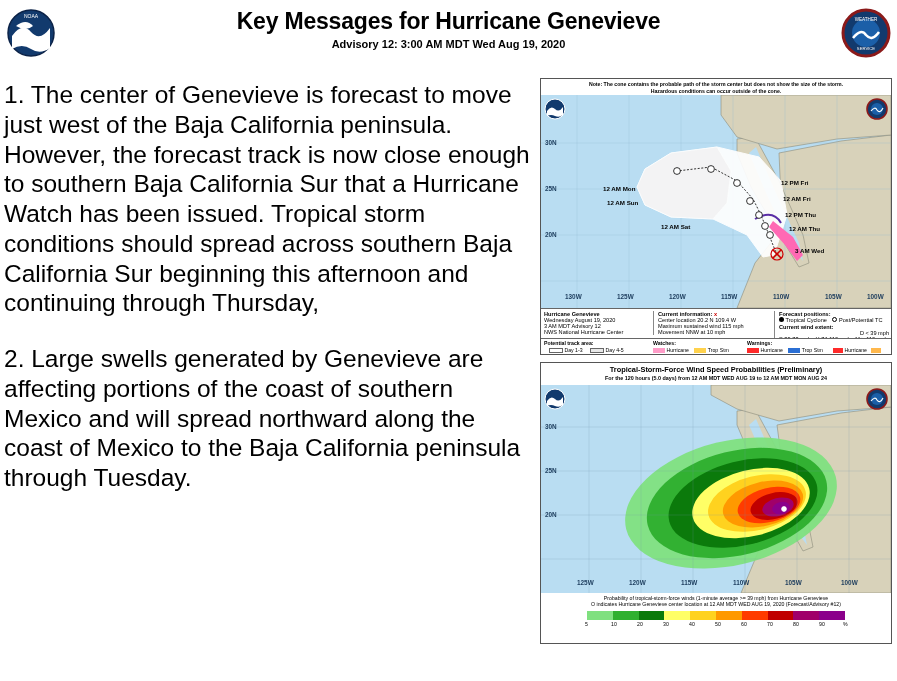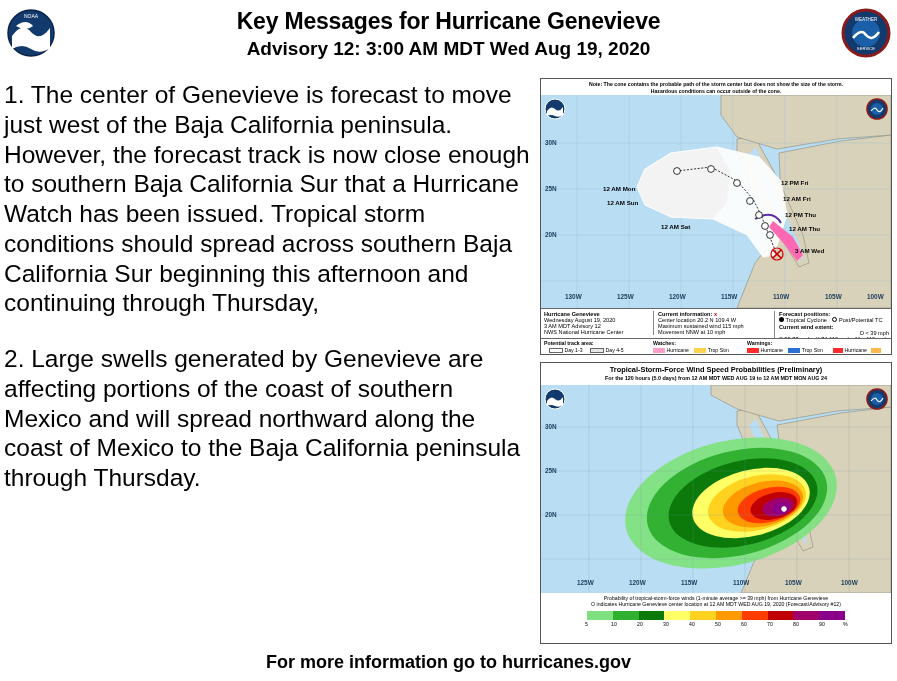--- a/index.html
+++ b/index.html
@@ -23,21 +23,21 @@
   }
   .header-title {
     position: absolute; left: 0; top: 8px; width: 897px;
     text-align: center;
     font-size: 23px; font-weight: bold; color: #000;
     letter-spacing: -0.2px;
   }
   .header-sub {
     position: absolute; left: 0; top: 38px; width: 897px;
     text-align: center;
-    font-size: 19px; font-weight: bold; color: #000;
+    font-size: 11px; font-weight: bold; color: #000;
   }
   .logo-noaa {
     position: absolute; left: 6px; top: 8px; width: 50px; height: 50px;
   }
   .logo-nws {
     position: absolute; right: 6px; top: 8px; width: 50px; height: 50px;
   }
 
   
   .messages {
@@ -152,21 +152,21 @@
         <text x="25" y="42" font-size="4.2" fill="#ffffff" text-anchor="middle" font-family="Liberation Sans, sans-serif">SERVICE</text>
       </svg>
     </div>
   </div>
 
   <div class="messages">
     <div class="msg-block">
       <p>1. The center of Genevieve is forecast to move just west of the Baja California peninsula. However, the forecast track is now close enough to southern Baja California Sur that a Hurricane Watch has been issued. Tropical storm conditions should spread across southern Baja California Sur beginning this afternoon and continuing through Thursday,</p>
     </div>
     <div class="msg-block">
-      <p>2. Large swells generated by Genevieve are affecting portions of the coast of southern Mexico and will spread northward along the coast of Mexico to the Baja California peninsula through Thursday.</p>
+      <p>2. Large swells generated by Genevieve are affecting portions of the coast of southern Mexico and will spread northward along the coast of Mexico to the Baja California peninsula through Tuesday.</p>
     </div>
   </div>
 
   <div class="graphic g1">
 
     <div class="map-note">Note: The cone contains the probable path of the storm center but does not show the size of the storm. Hazardous conditions can occur outside of the cone.</div>
 
     <div class="m1-canvas">
 
       <svg width="350" height="213" style="position:absolute;left:0;top:0;">
@@ -411,15 +411,14 @@
         <span style="left:134px;">50</span>
         <span style="left:160px;">60</span>
         <span style="left:186px;">70</span>
         <span style="left:212px;">80</span>
         <span style="left:238px;">90</span>
         <span style="left:262px;">%</span>
       </div>
     </div>
   </div>
 
-  <div class="footer">For more information go to hurricanes.gov</div>
 
 </div>
 
 </body></html>

